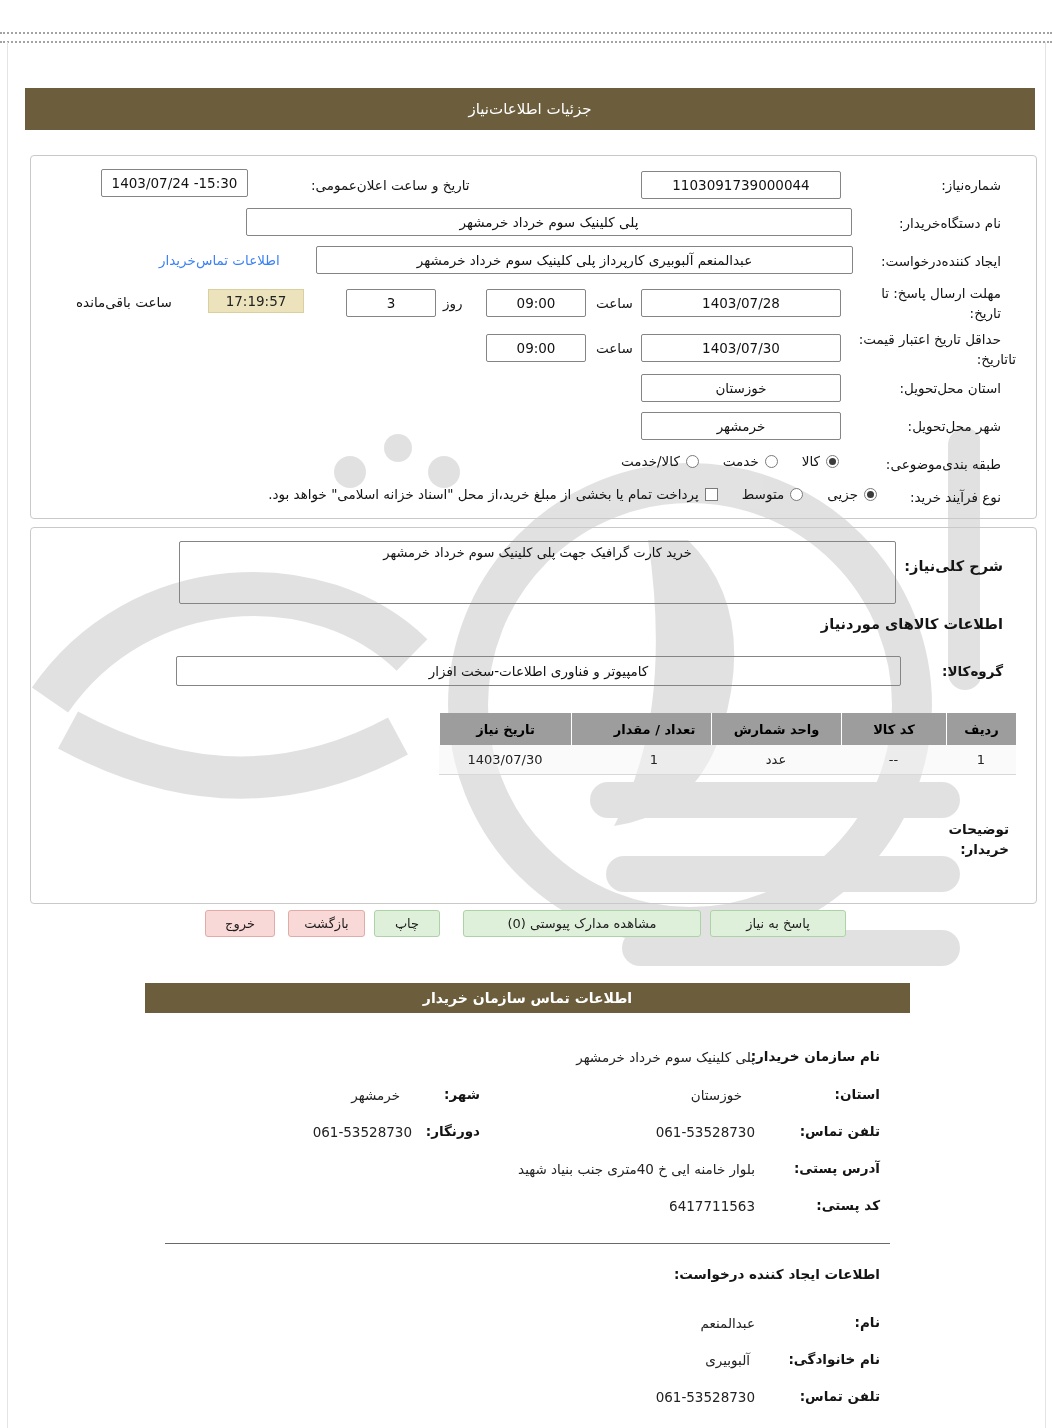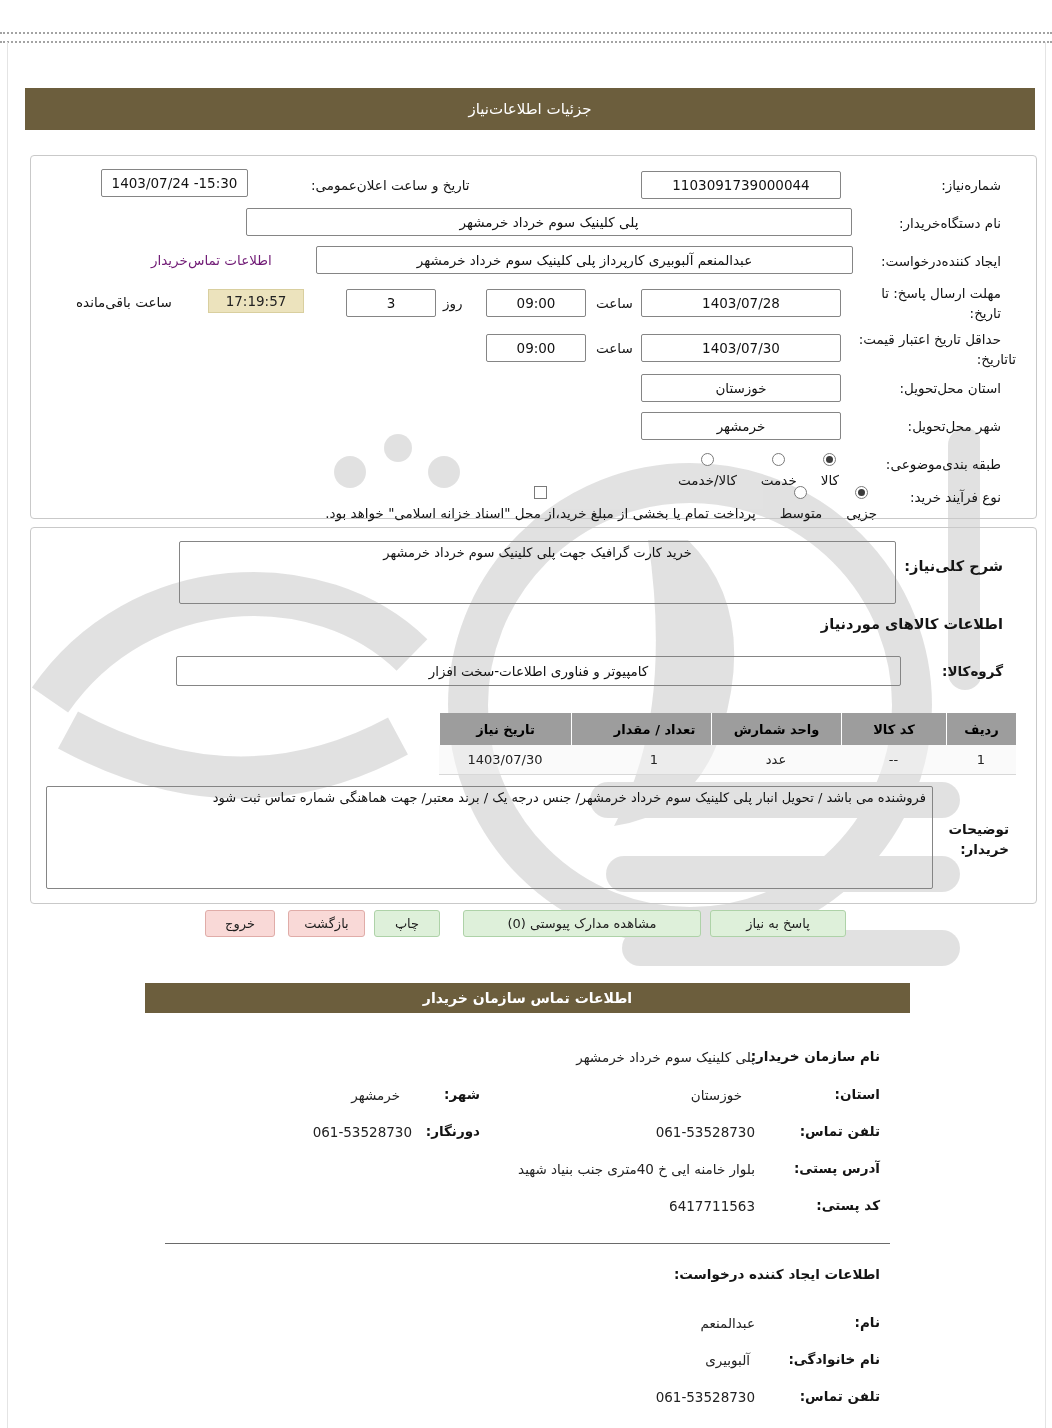--- a/index.html
+++ b/index.html
@@ -13,25 +13,25 @@
   .bar.small{font-size:14px;font-weight:bold;}
   .panel{border:1px solid #c9c9c9;border-radius:4px;background:transparent;}
   .lbl{font-size:13.5px;color:#141414;white-space:nowrap;}
   .lbl.b{font-weight:bold;}
   .lbl.b15{font-weight:bold;font-size:14.5px;}
   .val{font-size:13.5px;color:#222;white-space:nowrap;}
   .box{border:1px solid #858585;border-radius:2px;display:flex;align-items:center;justify-content:center;
        font-size:13.5px;color:#111;background:transparent;box-sizing:border-box;}
   .area{border:1px solid #858585;border-radius:2px;font-size:13px;color:#111;background:transparent;
         box-sizing:border-box;overflow:hidden;}
-  .link{color:#701a75;font-size:13.5px;cursor:pointer;white-space:nowrap;}
+  .link{color:#3b82f6;font-size:13.5px;cursor:pointer;white-space:nowrap;margin-left:8px;}
   .timerbox{background:#ece3bd;border:1px solid #d9cf9f;display:flex;align-items:center;justify-content:center;
         font-size:13.5px;color:#222;box-sizing:border-box;}
   .optrow{display:flex;direction:rtl;gap:24px;align-items:center;}
-  .opt{display:flex;align-items:center;gap:6px;cursor:pointer;flex-direction:column;}
+  .opt{display:flex;align-items:center;gap:6px;cursor:pointer;}
   .radio{width:13px;height:13px;border:1px solid #7a7a7a;border-radius:50%;background:#fff;position:relative;flex:none;display:inline-block;box-sizing:border-box;}
   .radio.checked::after{content:"";position:absolute;top:2px;left:2px;right:2px;bottom:2px;background:#3c3c3c;border-radius:50%;}
   .chk{width:13px;height:13px;border:1px solid #7a7a7a;background:#fff;flex:none;display:inline-block;box-sizing:border-box;}
   .trow{display:flex;direction:rtl;}
   .tc{display:flex;align-items:center;justify-content:center;box-sizing:border-box;}
   .thead .tc{height:32px;background:#9d9d9d;color:#000;font-weight:bold;font-size:13px;border-left:1px solid #ffffff;}
   .tdata .tc{height:30px;font-size:13px;color:#222;background:rgba(245,245,245,0.55);border-bottom:1px solid #d8d8d8;}
   .c0{width:70px;} .c1{width:105px;} .c2{width:390px;} .c3{width:130px;} .c4{width:140px;padding-left:26px;} .c5{width:132px;}
   .btn{position:absolute;height:27px;display:flex;align-items:center;justify-content:center;
        font-family:inherit;font-size:13px;border-radius:3px;cursor:pointer;box-sizing:border-box;padding:0 6px;}
@@ -157,21 +157,20 @@
         <div class="tc c0">1</div>
         <div class="tc c1">--</div>
         <div class="tc c3">عدد</div>
         <div class="tc c4">1</div>
         <div class="tc c5" dir="ltr">1403/07/30</div>
       </div>
     </div>
 
     <span class="abs lbl b" style="right:27px;top:293px;">توضیحات</span>
     <span class="abs lbl b" style="right:27px;top:313px;">خریدار:</span>
-    <div class="abs area" style="left:15px;top:258px;width:887px;height:103px;text-align:right;padding:1px 6px;line-height:1.5;">فروشنده می باشد / تحویل انبار پلی کلینیک سوم خرداد خرمشهر/ جنس درجه یک / برند معتبر/ جهت هماهنگی شماره تماس ثبت شود</div>
   </div>
 
   <button class="btn green" style="left:710px;top:910px;width:136px;">پاسخ به نیاز</button>
   <button class="btn green" style="left:463px;top:910px;width:238px;">مشاهده مدارک پیوستی (0)</button>
   <button class="btn green" style="left:374px;top:910px;width:66px;">چاپ</button>
   <button class="btn pink" style="left:288px;top:910px;width:77px;">بازگشت</button>
   <button class="btn pink" style="left:205px;top:910px;width:70px;">خروج</button>
 
   <div class="abs bar small" style="left:145px;top:983px;width:765px;height:30px;">اطلاعات تماس سازمان خریدار</div>
 

